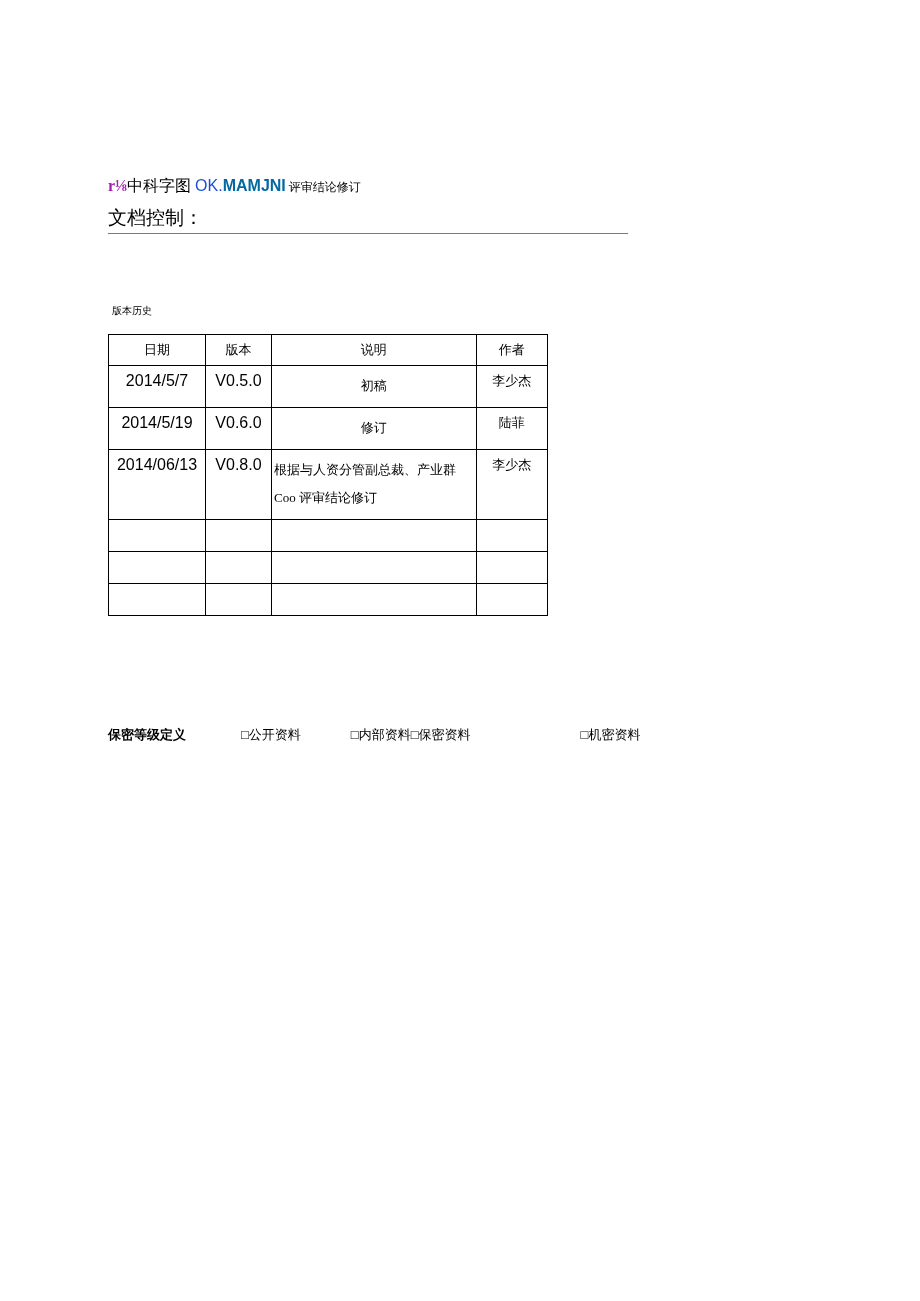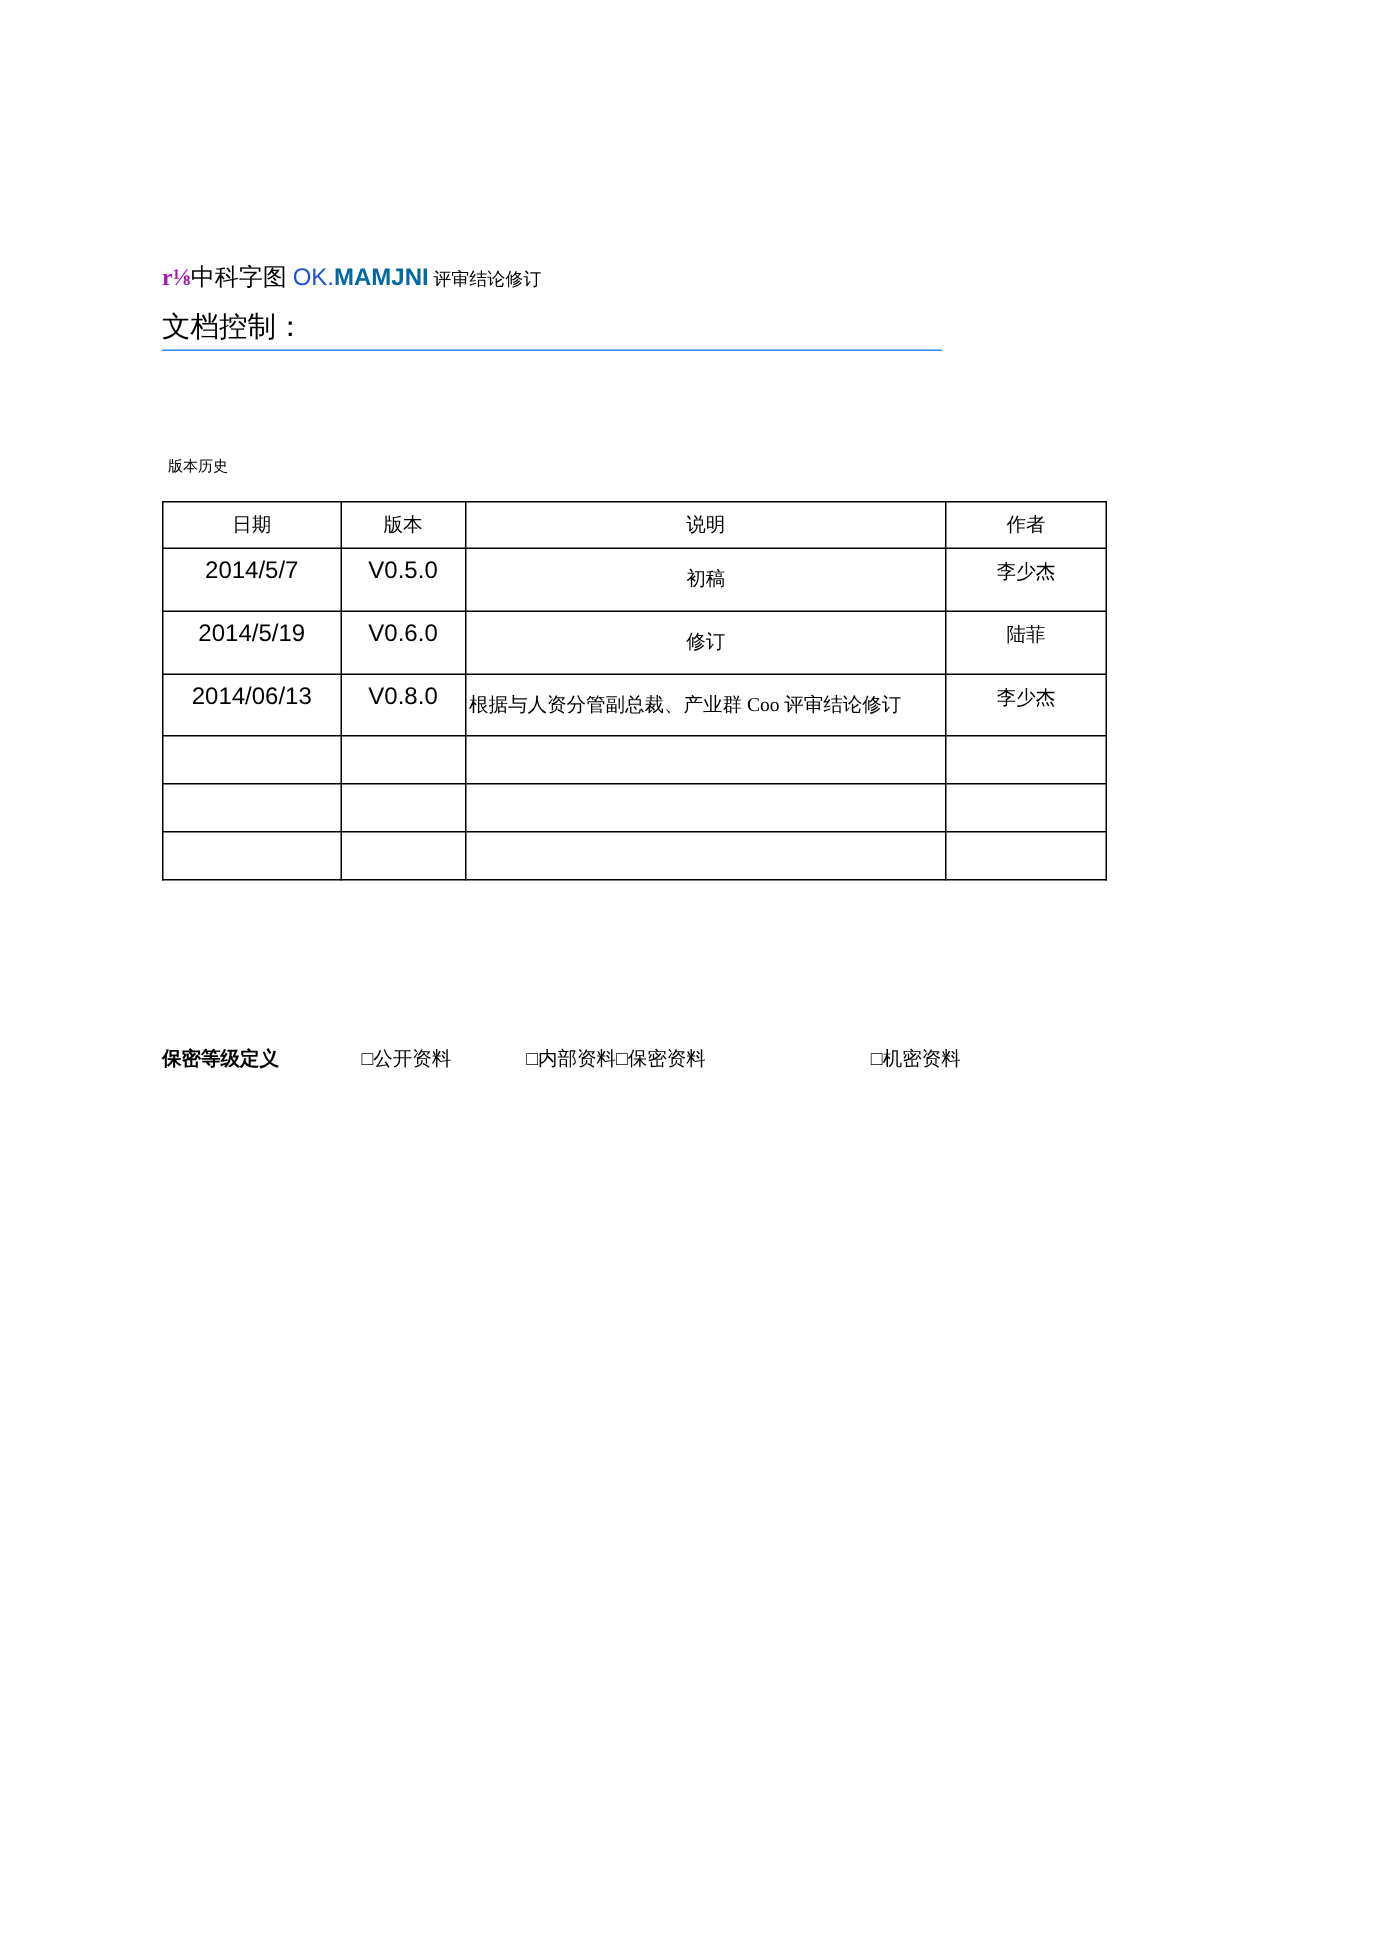--- a/index.html
+++ b/index.html
@@ -47,21 +47,21 @@
       width: 520px;
       margin-bottom: 70px;
     }
     .version-history-label {
       font-size: 10px;
       margin-bottom: 16px;
       padding-left: 4px;
     }
     table.history {
       border-collapse: collapse;
-      width: 630px;
+      width: 440px;
       font-size: 13px;
     }
     table.history th,
     table.history td {
       border: 1px solid #000;
       padding: 6px 4px;
       text-align: center;
       vertical-align: top;
       height: 30px;
     }

